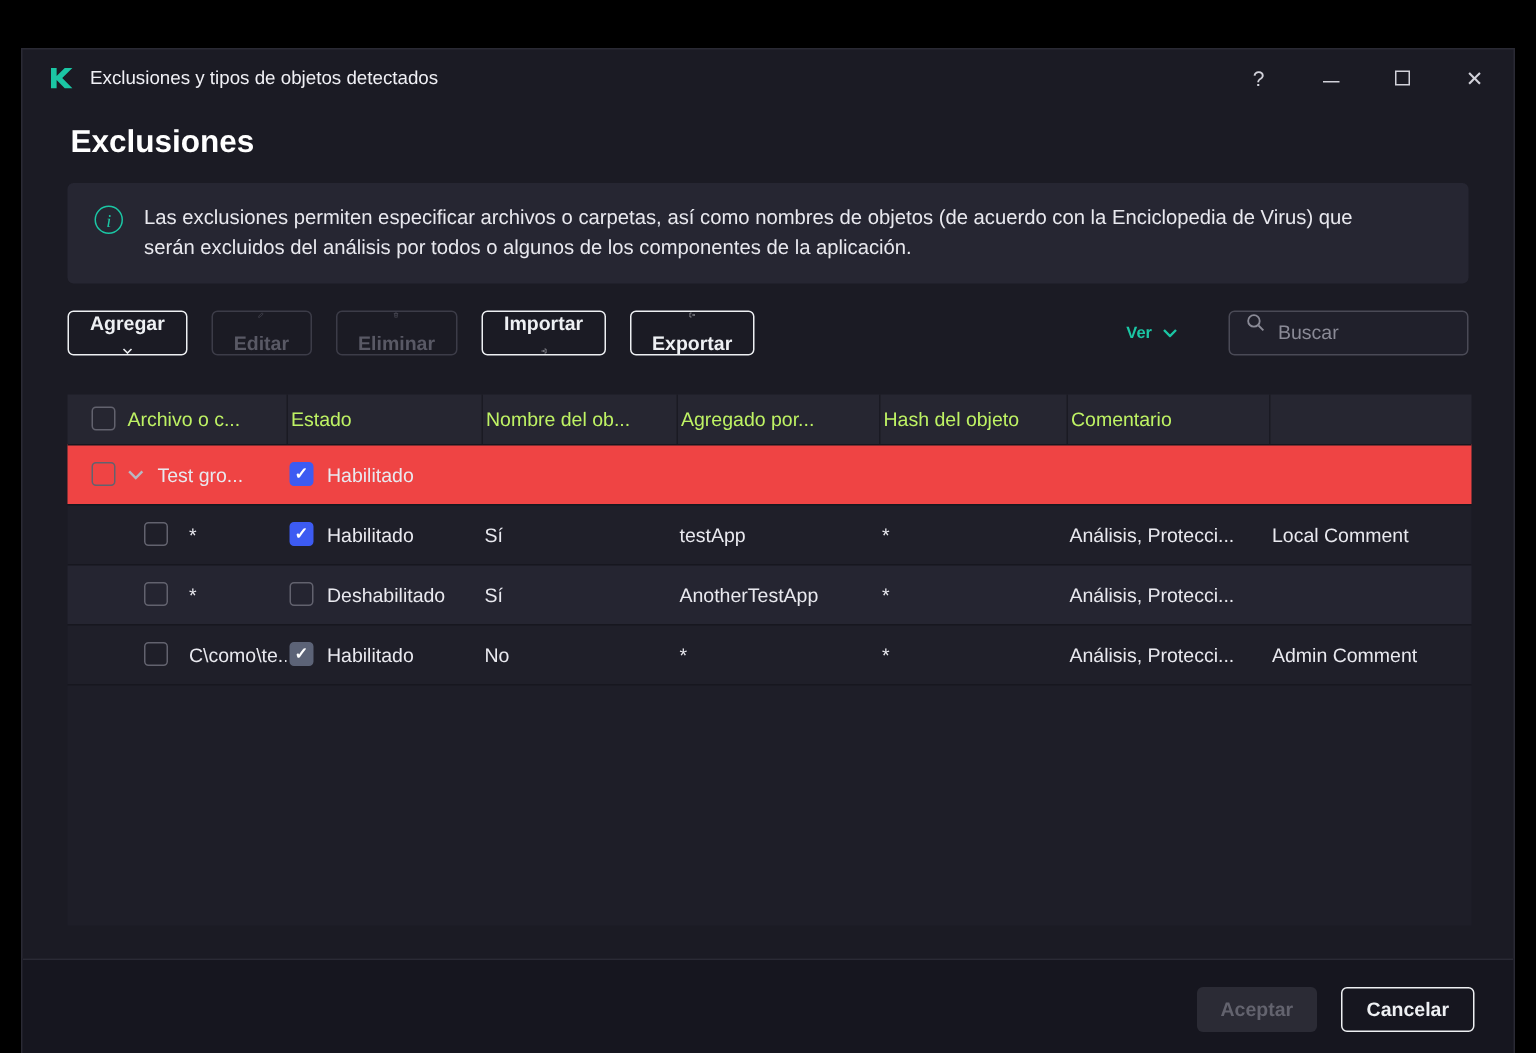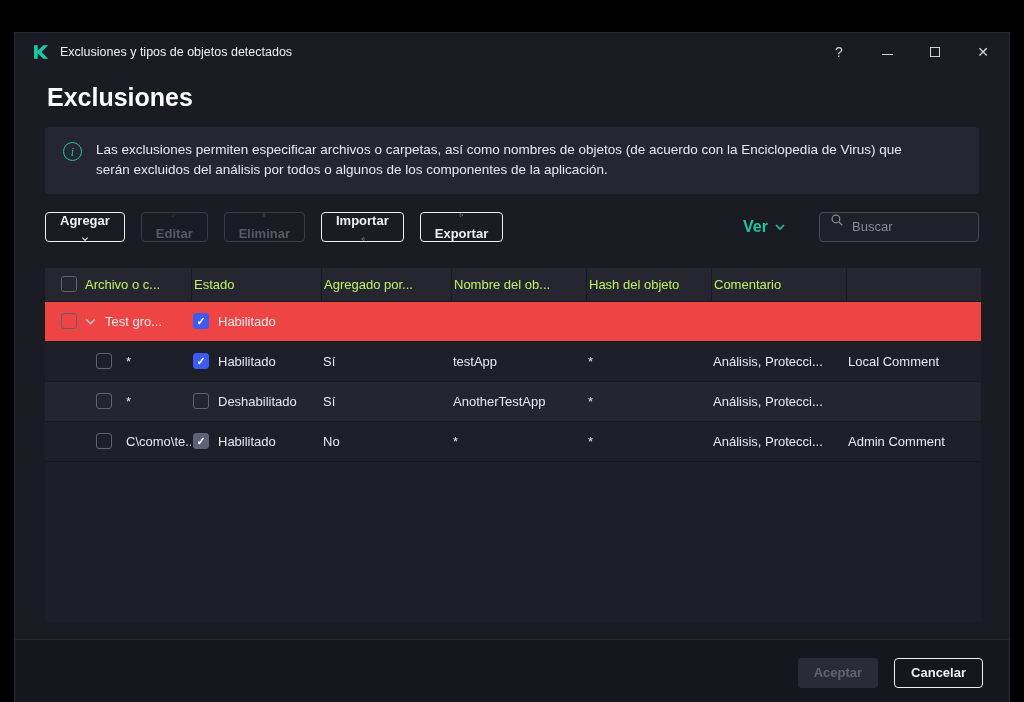--- a/index.html
+++ b/index.html
@@ -17,38 +17,38 @@
   
   .titlebar{height:38px; display:flex; align-items:center; padding:0 12px 0 16px;}
   .logo{width:18px;height:18px;flex:0 0 auto;}
   .tb-title{font-size:12.5px; margin-left:11px; color:#f0f0f5;}
   .tb-controls{margin-left:auto; display:flex; align-items:center; gap:20px;}
   .tb-btn{width:28px;height:28px;display:flex;align-items:center;justify-content:center;
     color:#d2d2da;font-size:14px;cursor:pointer;}
   .ico-min{display:block;width:11px;border-top:1.5px solid #d2d2da;margin-top:4px;}
   .ico-max{display:block;width:10px;height:10px;border:1.5px solid #d2d2da;}
 
-  .page-title{font-size:25px;font-weight:bold;margin:12px 0 0 32px;color:#fff;}
+  .page-title{font-size:21px;font-weight:bold;margin:12px 0 0 32px;color:#fff;}
 
   
   .info{margin:15px 30px 0;background:#262632;border-radius:4px;padding:13px 40px 13px 18px;
     display:flex;gap:14px;font-size:13.5px;line-height:1.5;color:#e8e8ee;}
   .info-icon{flex:0 0 auto;width:19px;height:19px;border:1.5px solid var(--accent);
     border-radius:50%;color:var(--accent);display:flex;align-items:center;justify-content:center;
     font-size:12px;font-style:italic;font-family:"Liberation Serif",serif;margin-top:2px;}
 
   
   .toolbar{margin:18px 30px 0;display:flex;align-items:center;gap:16px;}
   .btn{height:30px;padding:0 14px;display:inline-flex;align-items:center;gap:9px;
     background:transparent;border:1px solid #eef0f3;border-radius:4px;color:#eef0f3;
     font-size:13px;font-weight:bold;cursor:pointer;font-family:inherit;white-space:nowrap;flex-direction:column;}
   .btn.disabled{border-color:#3c3c48;color:#595965;cursor:default;}
   .btn svg{display:block;}
   .ver{margin-left:auto;display:flex;align-items:center;gap:7px;color:var(--accent);
-    font-weight:bold;font-size:16px;cursor:pointer;}
+    font-weight:bold;font-size:11px;cursor:pointer;}
   .search{width:160px;height:30px;border:1px solid #4a4a56;border-radius:4px;background:#20202b;
     display:flex;padding:0 10px;gap:8px;margin-left:18px;}
   .search input{flex:1;background:transparent;border:0;outline:none;color:#e9e9ef;
     font-size:13px;font-family:inherit;min-width:0;}
   .search input::placeholder{color:#8a8a96;}
 
   
   .table{margin:26px 30px 0;width:936px;}
   .thead,.trow{display:grid;
     grid-template-columns:38px 108px 130px 130px 135px 125px 135px 1fr 18px;
@@ -163,22 +163,22 @@
     </span>
   </div>
 
   <div class="table">
     <div class="thead">
       <div class="hc first">
           <span class="cb"></span>
         </div>
       <div class="hc" style="border-left:0;">Archivo o c...</div>
       <div class="hc">Estado</div>
+      <div class="hc">Nombre del ob...</div>
       <div class="hc">Agregado por...</div>
-      <div class="hc">Nombre del ob...</div>
       <div class="hc">Hash del objeto</div>
       <div class="hc">Comentario</div>
       <div class="hc"></div>
     </div>
 
     <div class="trow bg-group">
       <div class="cell sel">
           <span class="cb"></span>
         </div>
       <div class="cell">

